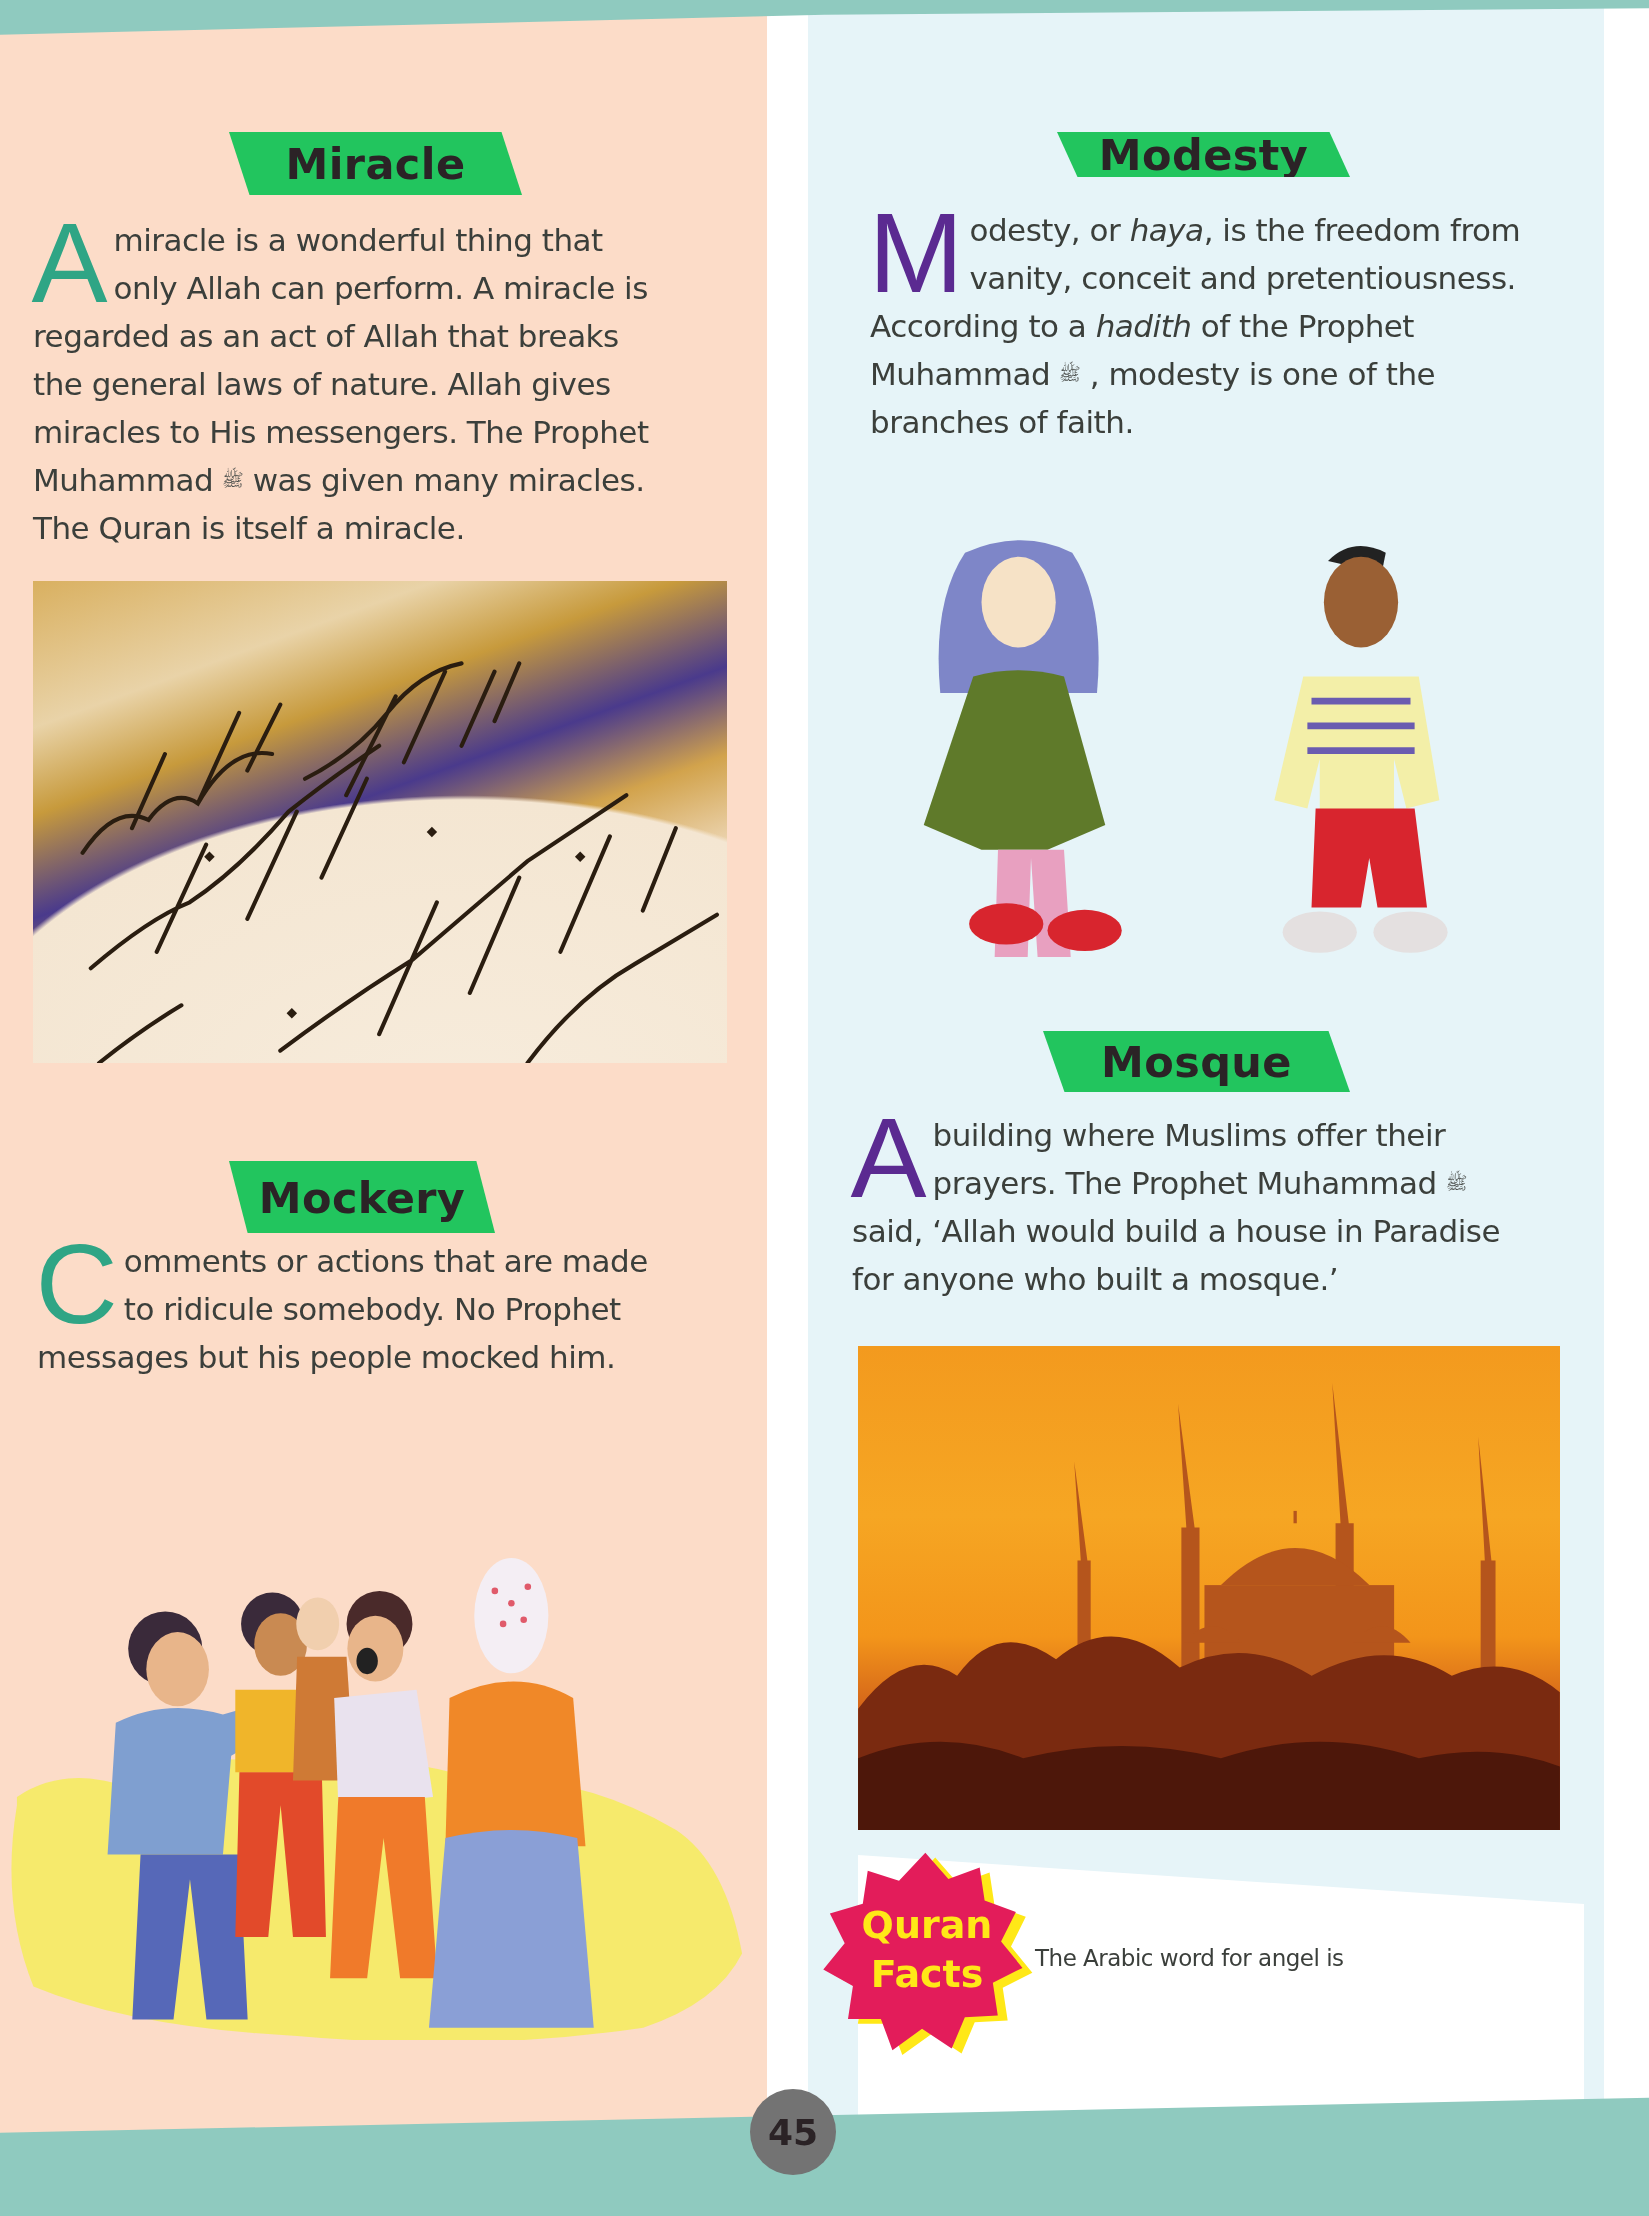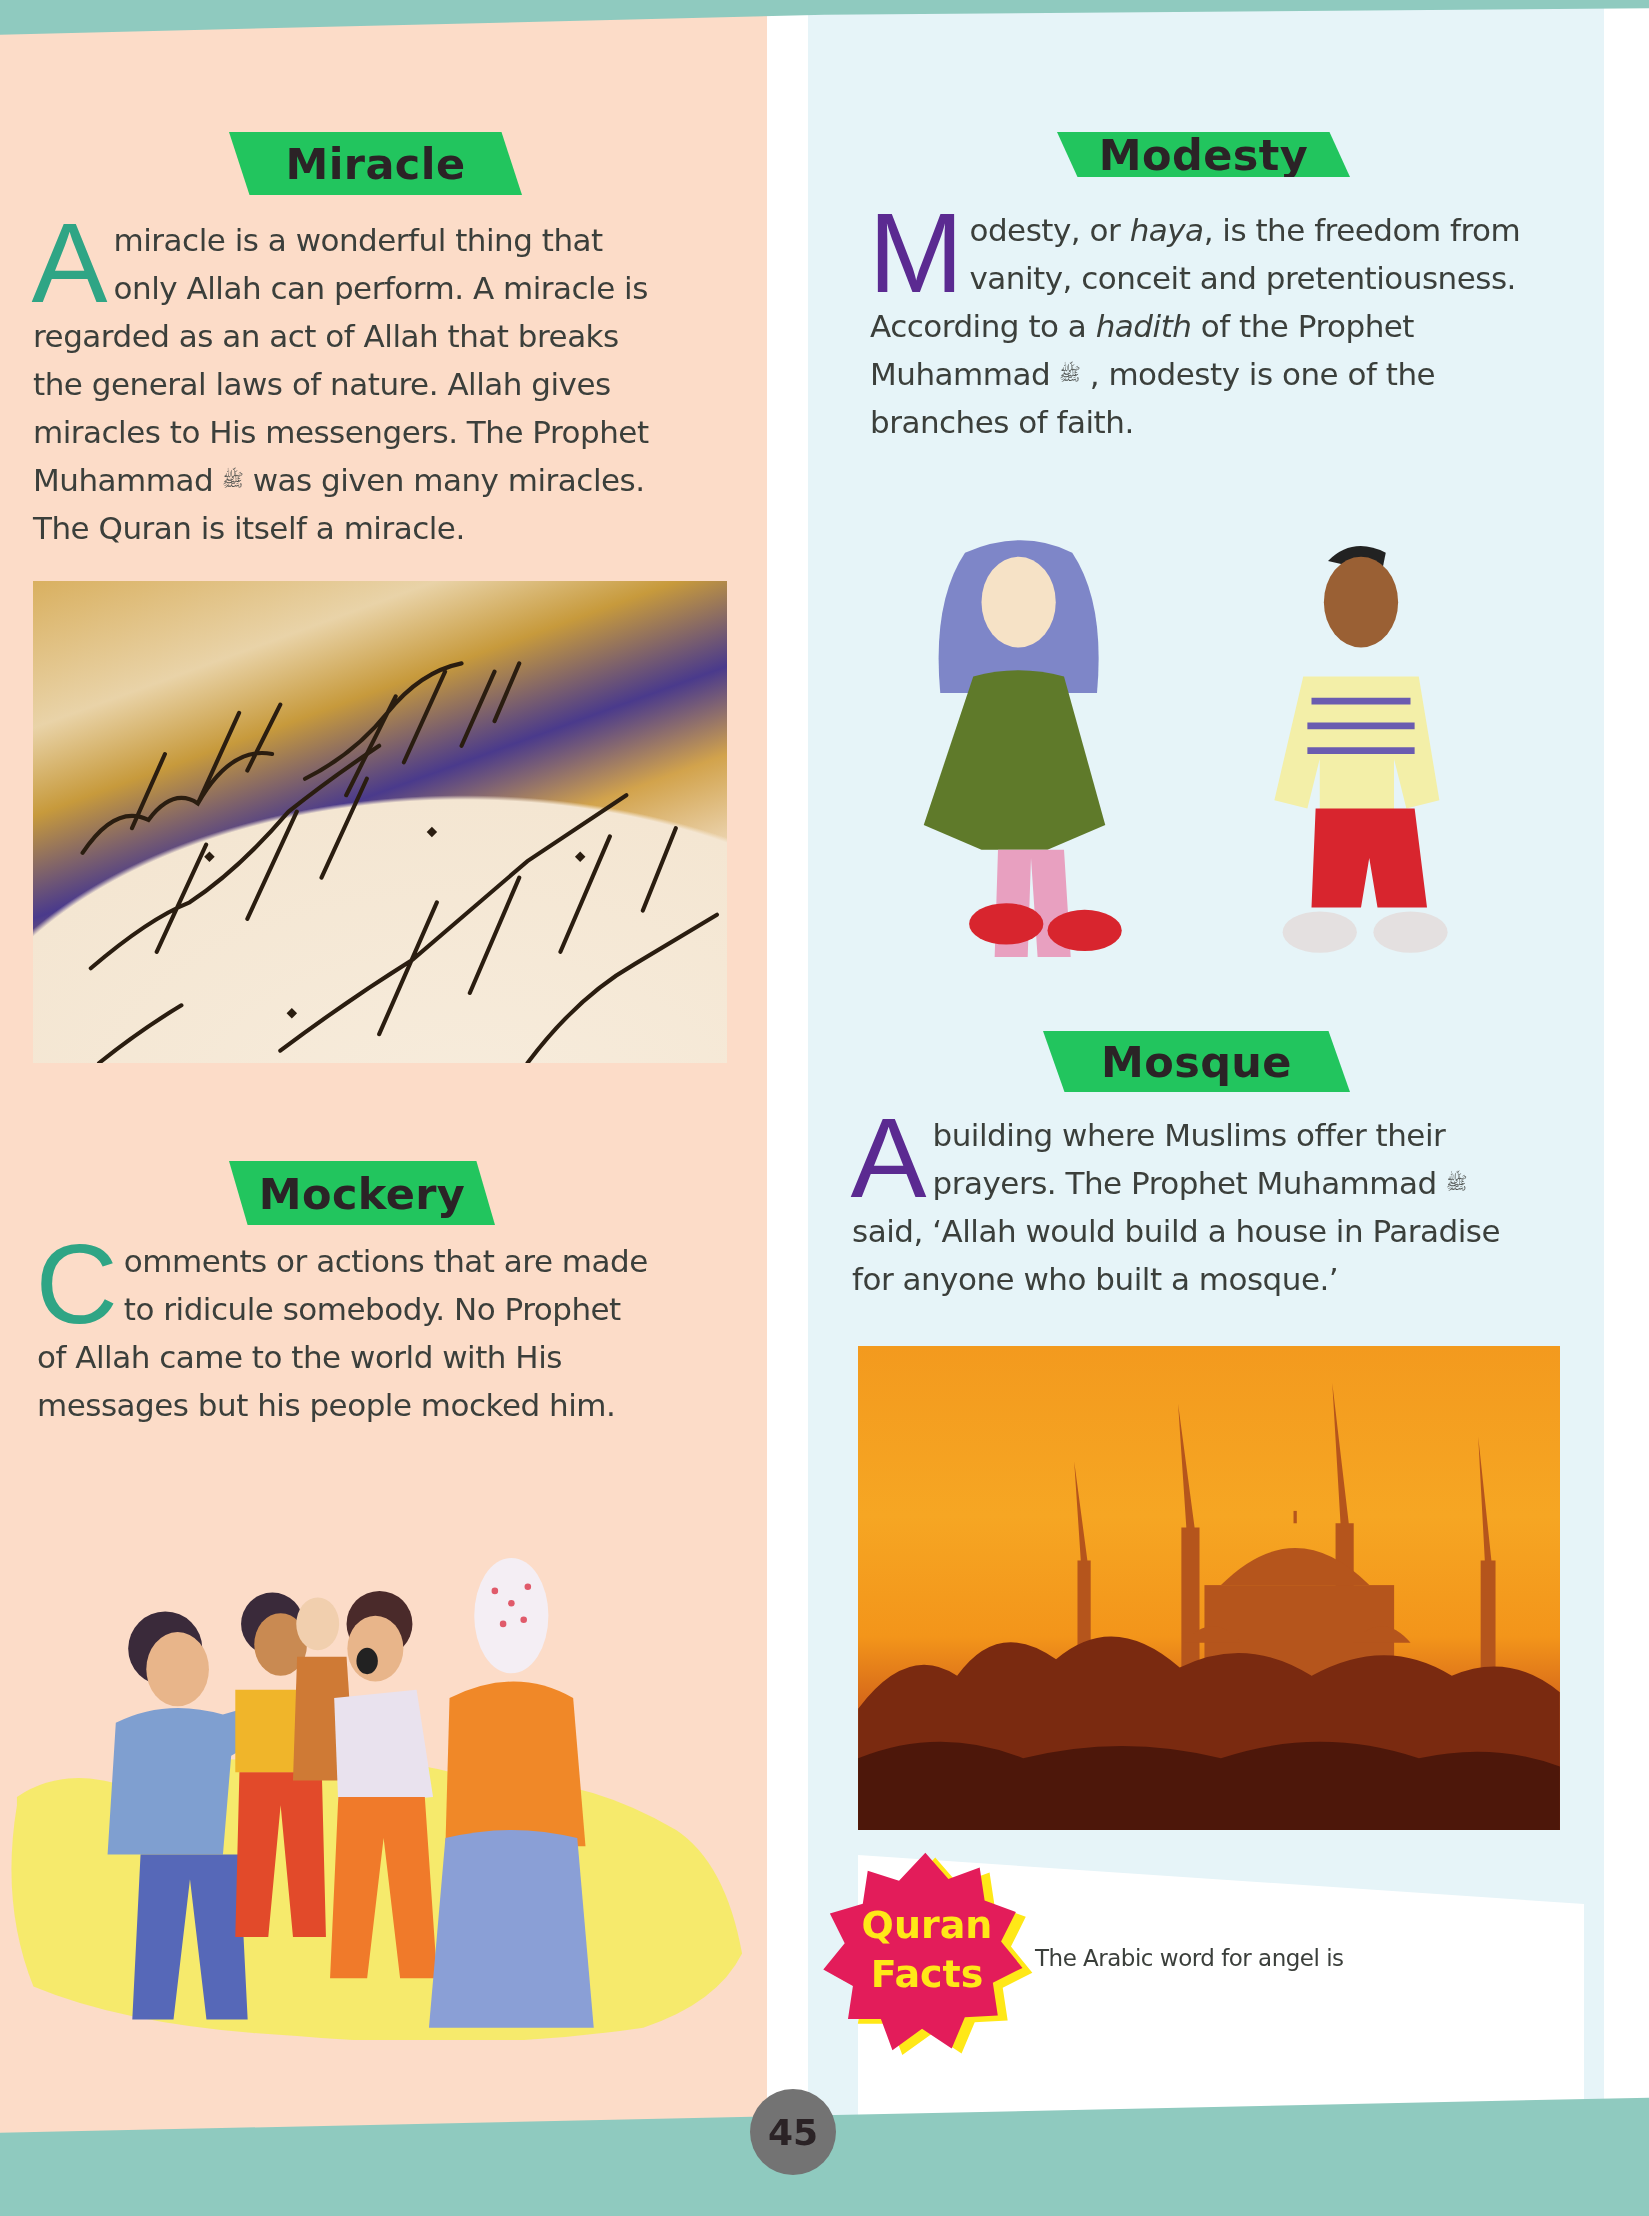--- a/index.html
+++ b/index.html
@@ -139,28 +139,27 @@
     </g>
     <g fill="#2a1d10">
       <rect x="210" y="330" width="9" height="9" transform="rotate(45 214 334)"></rect>
       <rect x="480" y="300" width="9" height="9" transform="rotate(45 484 304)"></rect>
       <rect x="310" y="520" width="9" height="9" transform="rotate(45 314 524)"></rect>
       <rect x="660" y="330" width="9" height="9" transform="rotate(45 664 334)"></rect>
     </g>
   </svg>
 </div>
 
-<div class="heading" style="left:229px; top:1161px; width:266px; height:64px;">
+<div class="heading" style="left:229px; top:1161px; width:266px; height:72px;">
   <span>Mockery</span>
 </div>
 <div class="body-text" style="left:37px; top:1237px; width:709px;">
   <span class="dropcap" style="color:#2fa585;">C</span>
   <span class="line">omments or actions that are made</span>
   <span class="line">to ridicule somebody. No Prophet</span>
-  <span class="line" style="clear:left;">of Allah came to the world with His</span>
   <span class="line">messages but his people mocked him.</span>
 </div>
 
 <div id="kids-image" class="img-frame">
   <svg width="759" height="515" viewBox="0 0 920 625">
     <path d="M20 330 q60 -40 140 -10 q80 -60 200 -20 q100 -30 220 10 q120 -10 240 60 q60 40 80 150 q-30 60 -120 90 q-200 30 -420 10 q-200 -10 -320 -60 q-40 -100 -20 -220 z" fill="#f5ec5c" opacity="0.85"></path>
 
     <circle cx="200" cy="150" r="45" fill="#3a2a3a"></circle>
     <ellipse cx="215" cy="175" rx="38" ry="45" fill="#e8b58a"></ellipse>
     <path d="M140 240 q60 -30 130 -10 l70 -20 l10 30 l-70 40 l-10 120 l-140 0 z" fill="#7f9fd0"></path>

